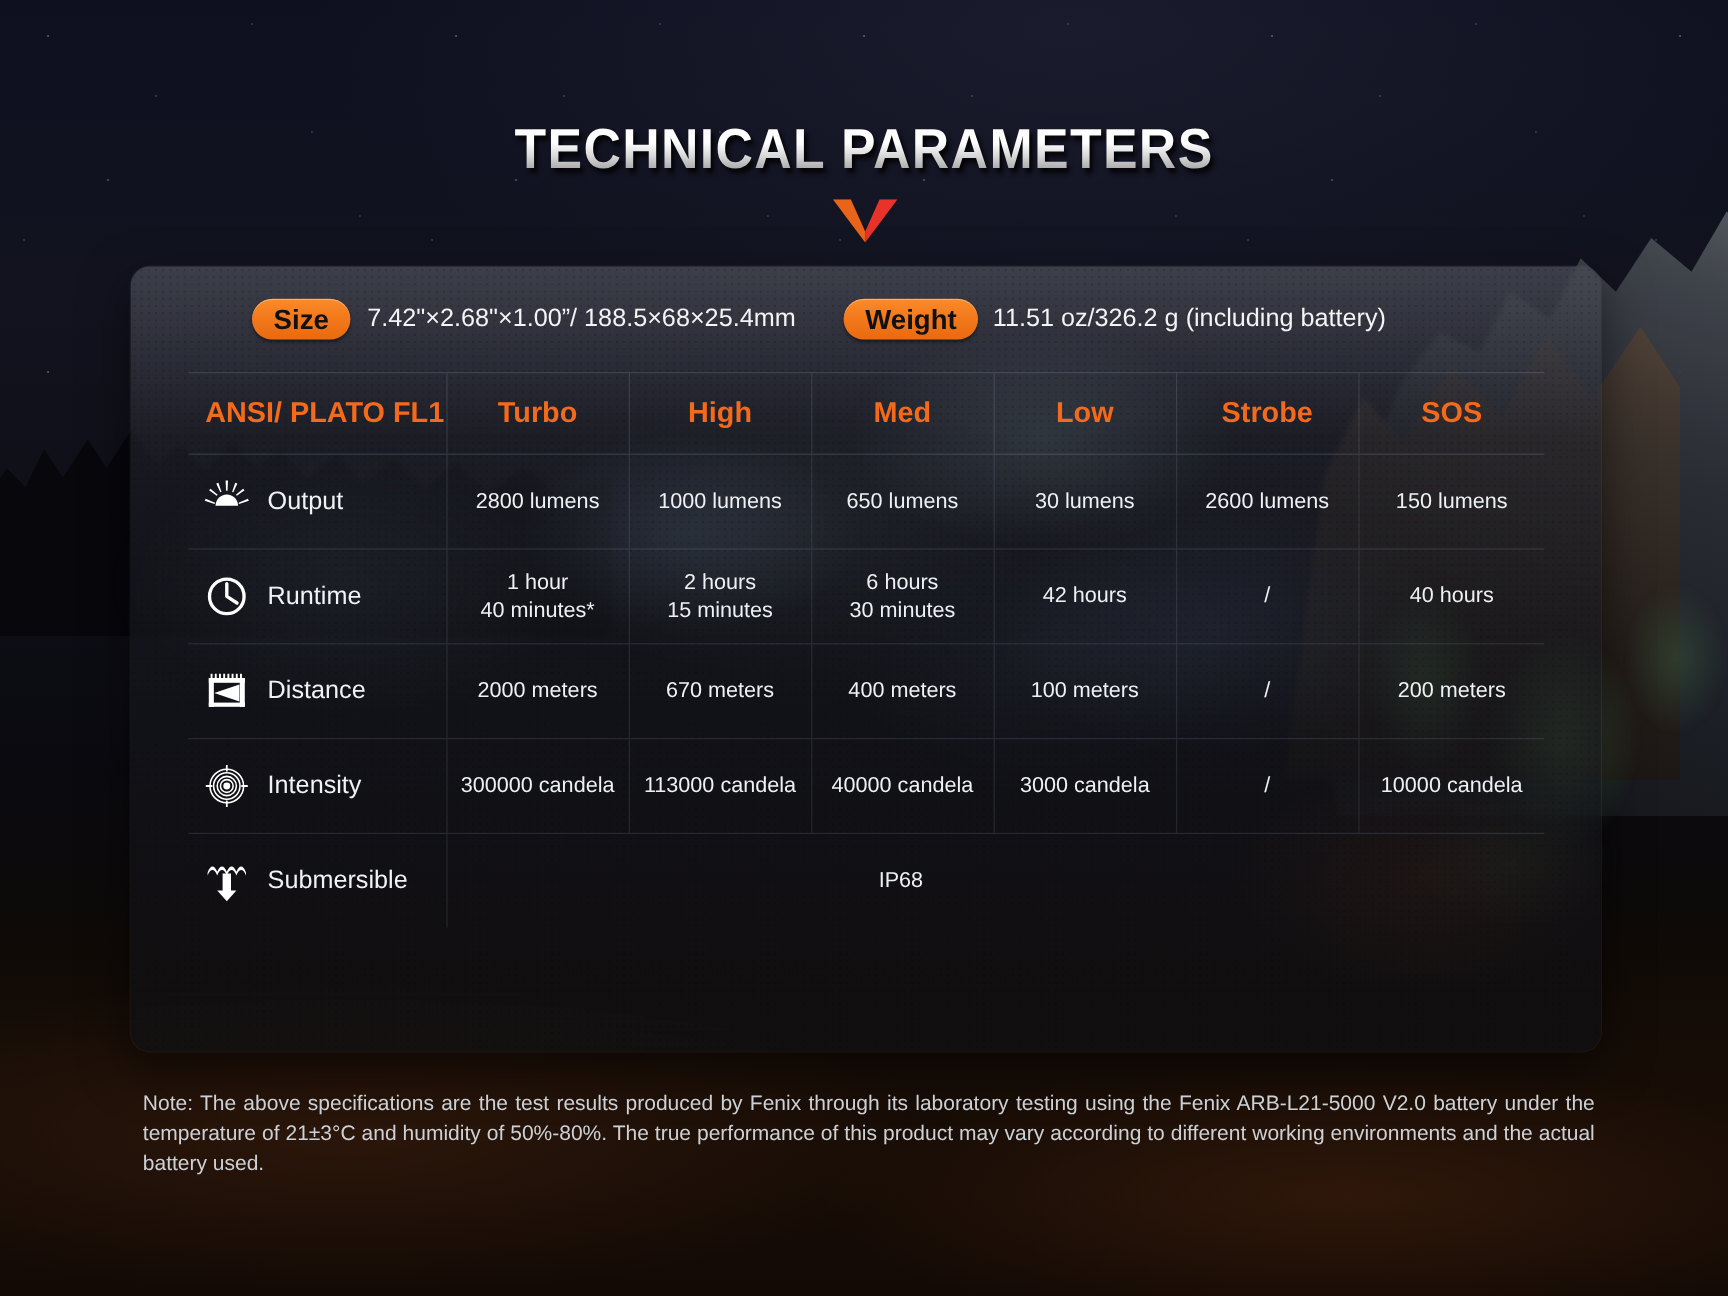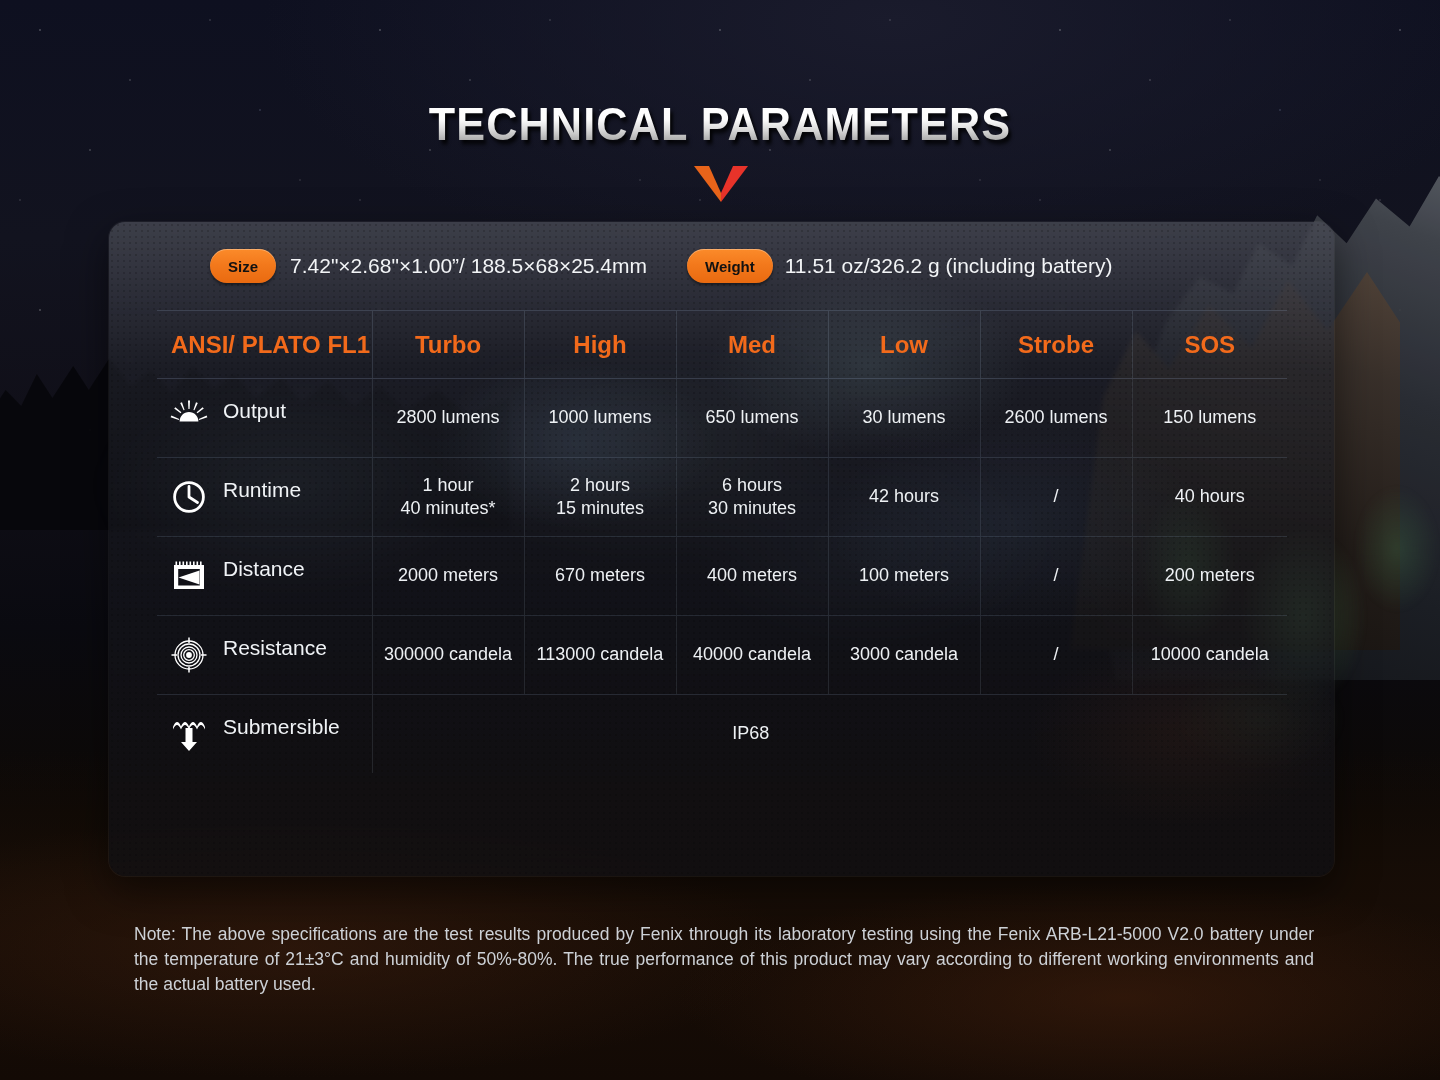--- a/index.html
+++ b/index.html
@@ -186,21 +186,21 @@
   }
   .pill {
     display: inline-flex;
     align-items: center;
     justify-content: center;
     height: 34px;
     padding: 0 18px;
     border-radius: 17px;
     background: linear-gradient(180deg, #fb8b2a 0%, #f3791c 45%, #e96a10 100%);
     color: #111;
-    font-size: 15px;
+    font-size: 23px;
     font-weight: bold;
     box-shadow: 0 2px 3px rgba(0,0,0,.45), inset 0 1px 0 rgba(255,255,255,.3);
     white-space: nowrap;
   }
   .sw-val {
     color: #f2f4f6;
     font-size: 21px;
     white-space: nowrap;
   }
 
@@ -239,20 +239,21 @@
   }
   .drow td.div { border-left: 1px solid rgba(170,190,215,.13); }
   .drow:last-child td { border-bottom: 0; }
 
   .lbl-cell {
     text-align: left !important;
     padding-left: 12px !important;
   }
   .lbl-inner {
     display: flex;
+    align-items: center;
     gap: 14px;
   }
   .ricon {
     width: 40px;
     height: 40px;
     flex: 0 0 40px;
     display: block;
   }
   .lbl-txt {
     color: #f0f3f6;
@@ -273,21 +274,21 @@
   .note {
     position: absolute;
     left: 118px;
     top: 906px;
     width: 1212px;
     color: #cdd1d6;
     font-size: 17.5px;
     line-height: 25px;
     text-align: justify;
   }
-  .note p { margin: 16px; }
+  .note p { margin: 1px; }
   .note p.last { text-align: left; }
 </style>
 </head>
 <body>
 
 <div class="scene">
   <div class="stars"></div>
   <div class="cliff"></div>
   <div class="cliff2"></div>
   <div class="veg-right"></div>
@@ -418,21 +419,21 @@
             <svg class="ricon" viewBox="0 0 40 40">
               <g fill="none" stroke="#ffffff">
                 <circle cx="20" cy="20" r="14" stroke-width="1.3"></circle>
                 <circle cx="20" cy="20" r="11" stroke-width="1.3"></circle>
                 <circle cx="20" cy="20" r="8" stroke-width="1.3"></circle>
                 <circle cx="20" cy="20" r="5.3" stroke-width="1.3"></circle>
                 <path d="M20 2.5 L20 8 M20 32 L20 37.5 M2.5 20 L8 20 M32 20 L37.5 20" stroke-width="1.5"></path>
               </g>
               <circle cx="20" cy="20" r="2.9" fill="#ffffff"></circle>
             </svg>
-            <span class="lbl-txt">Resistance</span>
+            <span class="lbl-txt">Intensity</span>
           </div>
         </td>
         <td class="div">300000 candela</td>
         <td class="div">113000 candela</td>
         <td class="div">40000 candela</td>
         <td class="div">3000 candela</td>
         <td class="div">/</td>
         <td class="div">10000 candela</td>
       </tr>
 

